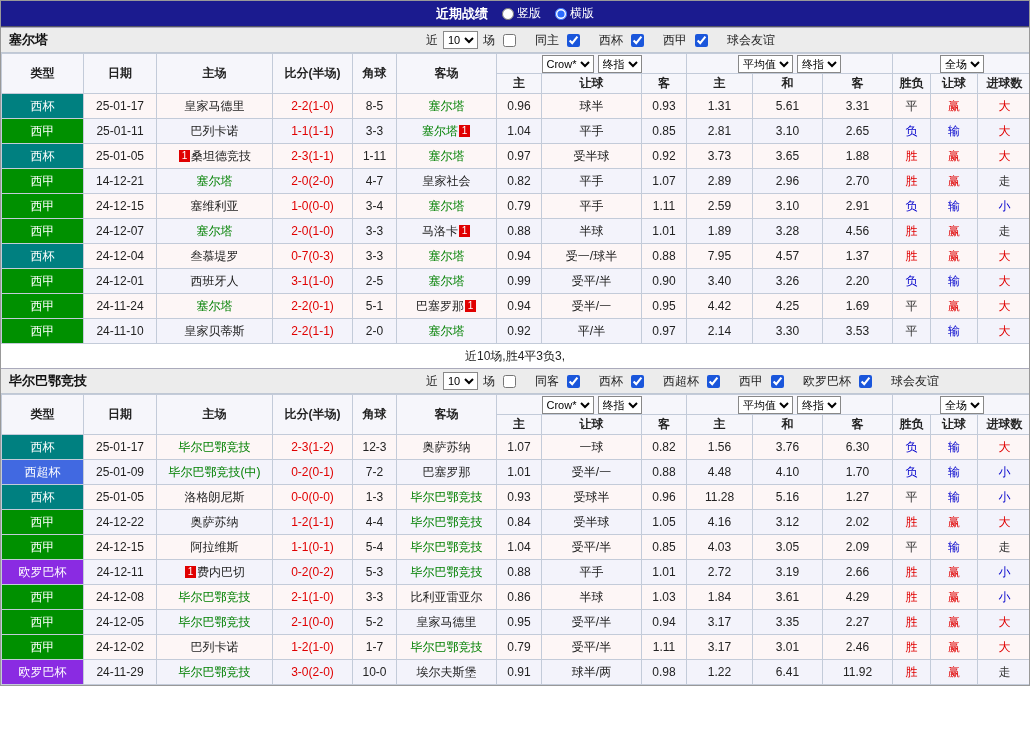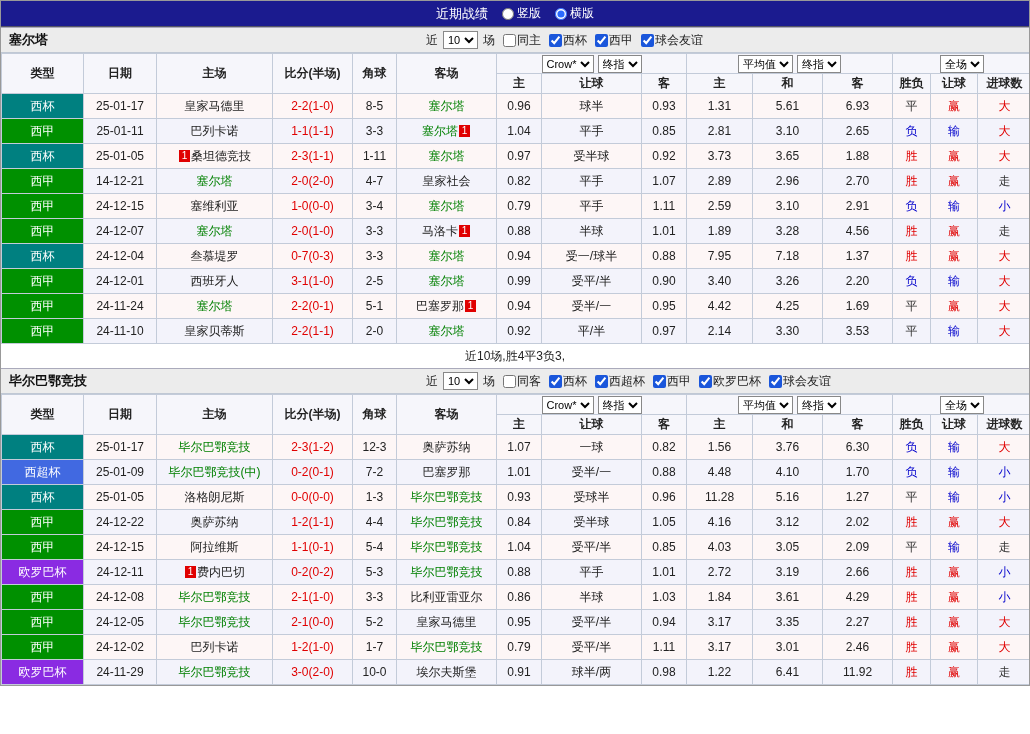--- a/index.html
+++ b/index.html
@@ -17,21 +17,21 @@
   .topbar{
     height:26px;
     background:#1b1b8f;
     color:#fff;
     display:flex;
     align-items:center;
     justify-content:center;
     gap:14px;
     border-bottom:1px solid #556;
   }
-  .topbar .title{font-weight:normal;font-size:13px;}
+  .topbar .title{font-weight:bold;font-size:13px;}
   .radio{display:inline-flex;align-items:center;gap:3px;cursor:pointer;}
   .radio input{accent-color:#2b6bff;width:12px;height:12px;margin:0;}
 
   .sec{width:100%;}
   .sec-head{
     height:26px;
     background:#ececec;
     border-top:1px solid #aab;
     border-bottom:1px solid #c0c8d4;
     display:flex;
@@ -41,21 +41,21 @@
   }
   .team{font-weight:bold;font-size:13px;color:#111;}
   .filters{
     position:absolute;
     left:425px;
     display:flex;
     align-items:center;
     gap:3px;
     white-space:nowrap;
   }
-  .chk{display:inline-flex;align-items:center;gap:0;cursor:pointer;}
+  .chk{display:inline-flex;align-items:center;gap:18px;cursor:pointer;}
   .chk input{width:13px;height:13px;accent-color:#1a56db;margin:0 1px 0 5px;}
 
   table.grid{border-collapse:collapse;table-layout:fixed;width:100%;}
   .grid th,.grid td{
     border:1px solid #c3cbd9;
     text-align:center;
     overflow:hidden;
     white-space:nowrap;
     padding:0 1px;
   }
@@ -192,21 +192,21 @@
             <td>25-01-17</td>
             <td><span>皇家马德里</span></td>
             <td class="score">2-2(1-0)</td>
             <td>8-5</td>
             <td><span class="focus">塞尔塔</span></td>
             <td>0.96</td>
             <td>球半</td>
             <td>0.93</td>
             <td>1.31</td>
             <td>5.61</td>
-            <td>6.93</td>
+            <td>3.31</td>
             <td class="k">平</td>
             <td class="r">赢</td>
             <td class="r">大</td>
           </tr>
           <tr>
             <td class="league" style="background: rgb(0, 144, 0);">西甲</td>
             <td>25-01-11</td>
             <td><span>巴列卡诺</span></td>
             <td class="score">1-1(1-1)</td>
             <td>3-3</td>
@@ -293,21 +293,21 @@
             <td class="league" style="background: rgb(0, 128, 128);">西杯</td>
             <td>24-12-04</td>
             <td><span>叁慕堤罗</span></td>
             <td class="score">0-7(0-3)</td>
             <td>3-3</td>
             <td><span class="focus">塞尔塔</span></td>
             <td>0.94</td>
             <td>受一/球半</td>
             <td>0.88</td>
             <td>7.95</td>
-            <td>7.18</td>
+            <td>4.57</td>
             <td>1.37</td>
             <td class="r">胜</td>
             <td class="r">赢</td>
             <td class="r">大</td>
           </tr>
           <tr>
             <td class="league" style="background: rgb(0, 144, 0);">西甲</td>
             <td>24-12-01</td>
             <td><span>西班牙人</span></td>
             <td class="score">3-1(1-0)</td>

